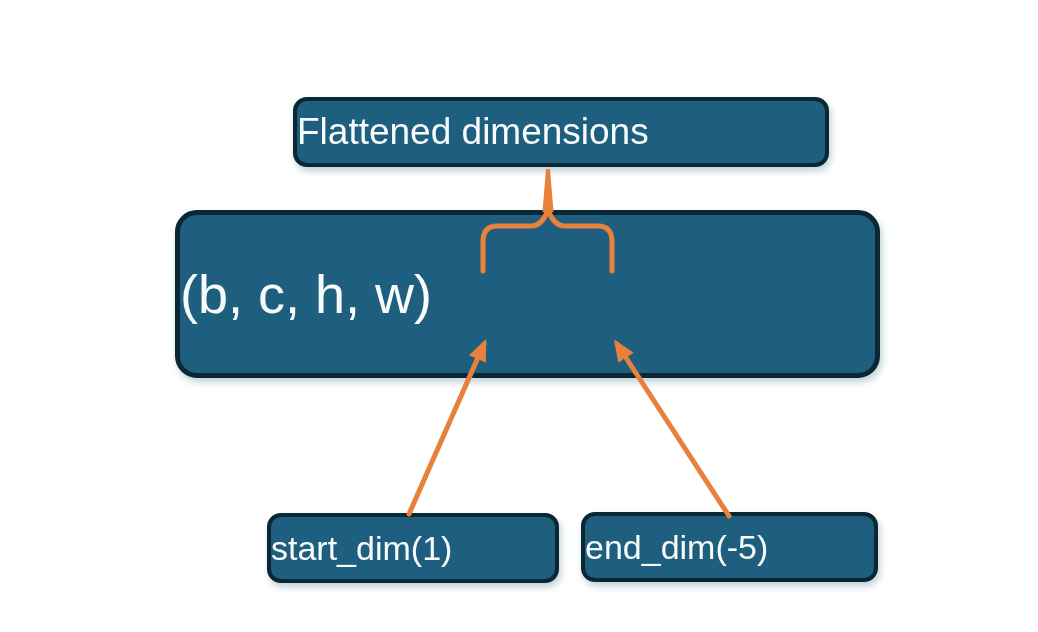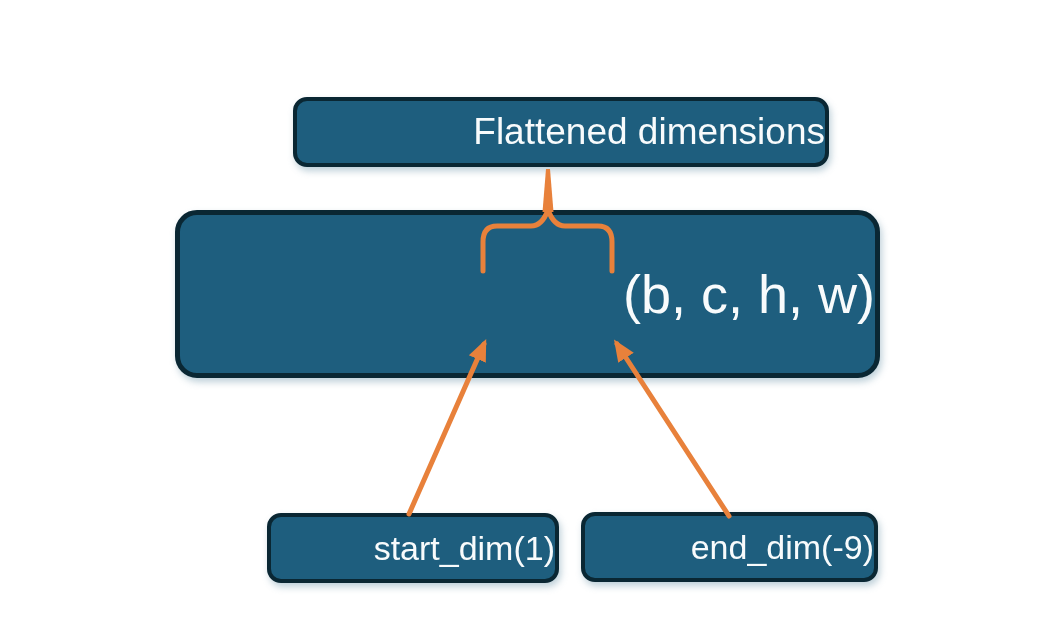--- a/index.html
+++ b/index.html
@@ -13,21 +13,21 @@
   }
   .node {
     position: absolute;
     box-sizing: border-box;
     background: #1E5E7E;
     border: 4px solid #0A2733;
     border-radius: 14px;
     color: #F8FBFC;
     display: flex;
     align-items: center;
-    justify-content: flex-end;
+    justify-content: flex-start;
     box-shadow: 2px 4px 7px rgba(110, 150, 170, 0.45);
     white-space: nowrap;
   }
   .node--title  { left: 293px; top: 97px;  width: 536px; height: 70px;  font-size: 37px; }
   .node--tensor { left: 175px; top: 210px; width: 705px; height: 168px; font-size: 54px;
                   border-width: 5px; border-radius: 22px; }
   .node--start  { left: 267px; top: 513px; width: 292px; height: 70px;  font-size: 34px; }
   .node--end    { left: 581px; top: 512px; width: 297px; height: 70px;  font-size: 34px; }
   .node-label { display: inline-block; }
   .overlay {
@@ -56,21 +56,21 @@
 
   <div class="node node--tensor">
     <span class="node-label">(b, c, h, w)</span>
   </div>
 
   <div class="node node--start">
     <span class="node-label">start_dim(1)</span>
   </div>
 
   <div class="node node--end">
-    <span class="node-label">end_dim(-9)</span>
+    <span class="node-label">end_dim(-5)</span>
   </div>
 
   <svg class="overlay" width="1038" height="632" viewBox="0 0 1038 632" xmlns="http://www.w3.org/2000/svg">
     <defs>
       <marker id="arrowhead" viewBox="0 0 10 10" refX="7.5" refY="5" markerWidth="4.4" markerHeight="4.4" orient="auto">
         <polygon points="0,0.8 10,5 0,9.2" fill="#E8813B"></polygon>
       </marker>
     </defs>
 
     <polygon class="connector-fill" points="546,169 550,169 553.5,212 542.5,212"></polygon>

